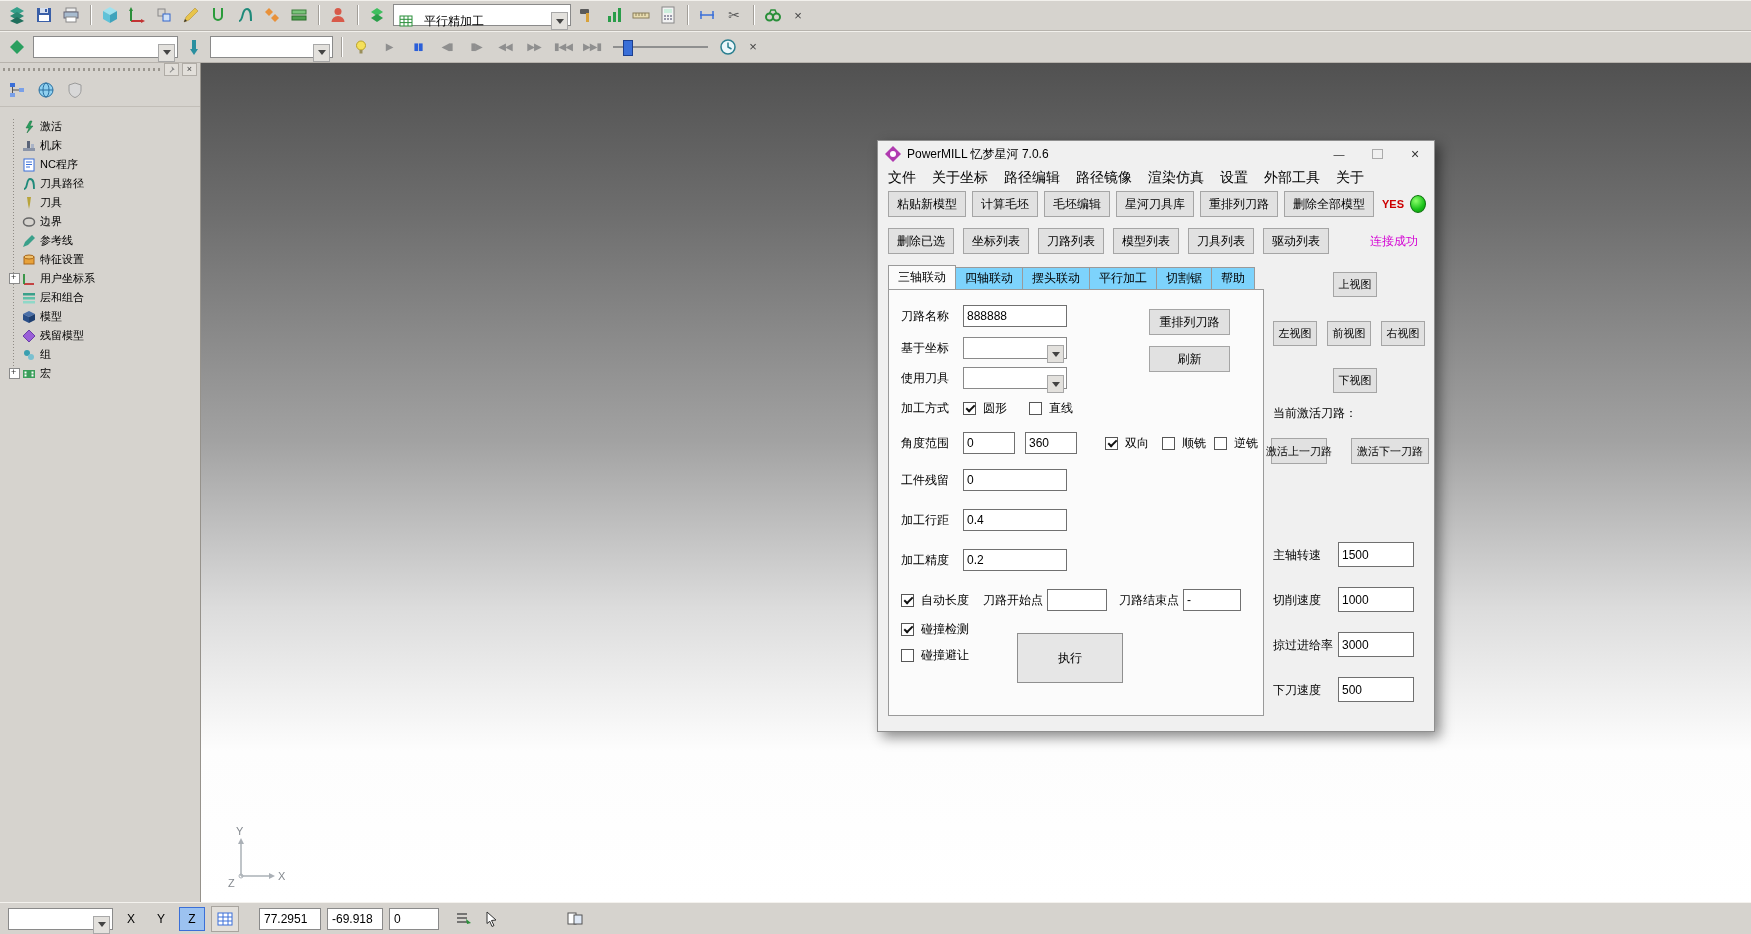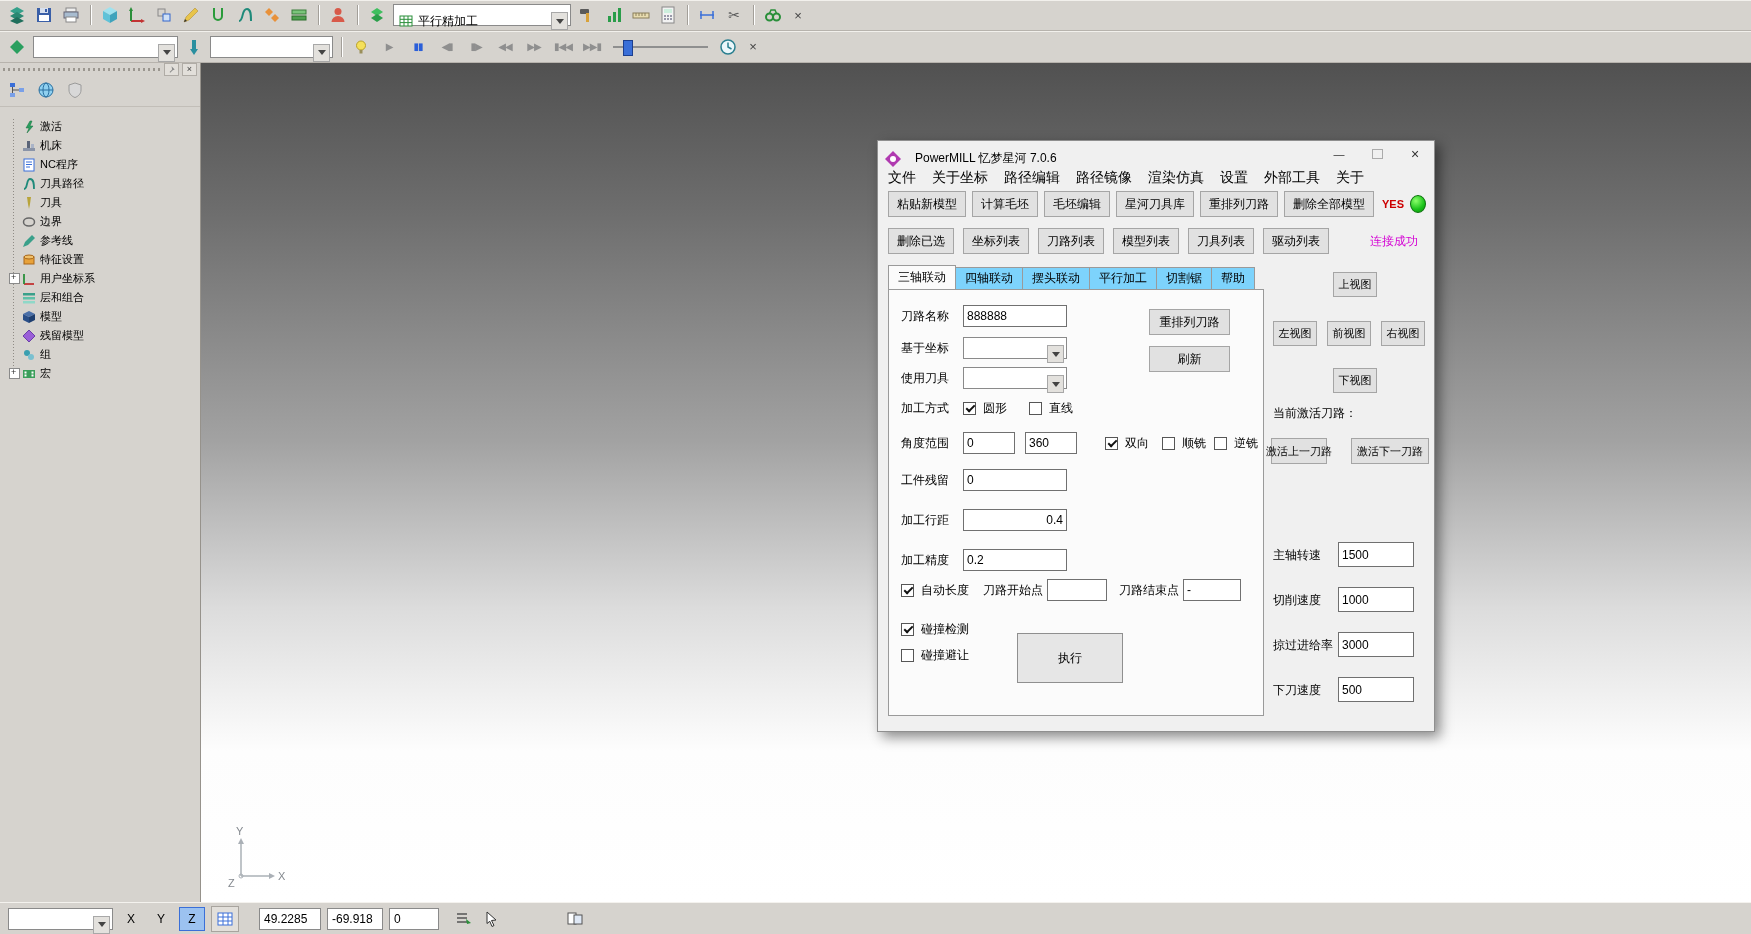--- a/index.html
+++ b/index.html
@@ -6,21 +6,21 @@
   body{width:1751px;height:934px;position:relative;overflow:hidden;
        font-family:"Liberation Sans","DejaVu Sans",sans-serif;font-size:12px;color:#000;background:#d6d3ce}
   
   .toolbar{position:absolute;left:0;width:1751px;background:#d6d3ce;display:flex;align-items:center;gap:5px;
            padding:0 6px;box-sizing:border-box;border-bottom:1px solid #b7b3ad;box-shadow:inset 0 1px 0 #f2f0ec}
   #toolbar1{top:0;height:31px}
   #toolbar2{top:31px;height:32px}
   .ticon{width:22px;height:22px;display:flex;align-items:center;justify-content:center;flex:none}
   .tsep{width:1px;height:20px;background:#a39f99;box-shadow:1px 0 0 #fff;margin:0 3px;flex:none}
   .tclose{width:18px;height:18px;display:flex;align-items:center;justify-content:center;color:#444;font-size:13px;flex:none}
-  .combo{height:22px;background:#fff;border:1px solid #8a8a8a;display:flex;align-items:center;gap:4px;
+  .combo{height:22px;background:#fff;border:1px solid #8a8a8a;display:flex;align-items:center;gap:10px;
          padding:12px 2px 0 4px;box-sizing:border-box;flex:none}
   .combo .cval{flex:1;white-space:nowrap;overflow:hidden;font-size:12px}
   .combo .arrow-btn{width:15px;height:16px;background:#e3e1dd;border:1px solid #a8a8a8;display:flex;align-items:center;justify-content:center;flex:none}
   .arrow-down{width:0;height:0;border-left:4px solid transparent;border-right:4px solid transparent;border-top:5px solid #444}
   .pbtn{width:24px;height:22px;display:flex;align-items:center;justify-content:center;font-size:10px;color:#8f8f8f;flex:none;letter-spacing:-1px}
   .pbtn.accent{color:#2b5fd9}
   .slider{position:relative;width:95px;height:18px;margin:0 4px;flex:none}
   .slider-track{position:absolute;left:0;right:0;top:8px;height:2px;background:#8f8f8f}
   .slider-handle{position:absolute;left:10px;top:2px;width:8px;height:14px;background:#3a6fd8;border:1px solid #1c3f8f}
   
@@ -37,21 +37,21 @@
   .expander{position:absolute;left:1px;top:4px;width:9px;height:9px;background:#fff;border:1px solid #8a8a8a;box-sizing:content-box}
   .expander::before{content:"+";position:absolute;left:1px;top:-2px;font-size:9px;line-height:11px;color:#333}
   .ti-icon{width:14px;height:14px;flex:none}
   .ti-label{white-space:nowrap}
   
   #viewport{position:absolute;left:201px;top:63px;width:1550px;height:839px;
             background:linear-gradient(to bottom,#515151 0%,#6e6e6e 18%,#a2a2a2 45%,#dcdcdc 65%,#fdfdfd 82%,#ffffff 100%)}
   
   #dialog{position:absolute;left:877px;top:140px;width:558px;height:592px;background:#f0f0f0;
           border:1px solid #8f8f8f;box-shadow:5px 5px 12px rgba(0,0,0,.45);box-sizing:border-box}
-  .dlg-titlebar{position:absolute;left:0;top:0;right:0;height:26px;display:flex;align-items:flex-end;gap:14px;padding-left:7px}
+  .dlg-titlebar{position:absolute;left:0;top:0;right:0;height:26px;display:flex;align-items:center;gap:6px;padding-left:7px}
   .dlg-title{font-size:12px}
   .dlg-controls{margin-left:auto;display:flex;height:26px}
   .dlg-ctl{width:38px;height:26px;display:flex;align-items:center;justify-content:center;font-size:11px;color:#333}
   .max-box{width:9px;height:8px;border:1px solid #ababab}
   .dlg-menubar{position:absolute;left:2px;top:26px;height:22px;display:flex;align-items:center}
   .menu-item{padding:3px 8px;font-size:14px;white-space:nowrap}
   .btn{background:#e1e1e1;border:1px solid #a5a5a5;display:inline-flex;align-items:center;justify-content:center;
        font-size:12px;box-sizing:border-box;white-space:nowrap;font-family:inherit}
   .row1{position:absolute;left:10px;top:50px;width:538px;display:flex;gap:6px;align-items:center}
   .row2{position:absolute;left:10px;top:87px;width:530px;display:flex;gap:9px;align-items:center}
@@ -550,27 +550,27 @@
       <span class="cb-label">顺铣</span>
       <span class="cb" style="margin-left:4px"></span>
       <span class="cb-label">逆铣</span>
     </div>
     <div class="frow" style="top:179px">
       <span class="flabel">工件残留</span>
       <input class="tinput" style="width: 104px;" value="0">
     </div>
     <div class="frow" style="top:219px">
       <span class="flabel">加工行距</span>
-      <input class="tinput" style="width: 104px; text-align: right;" value="0.4">
+      <input class="tinput" style="width: 104px;" value="0.4">
     </div>
     <div class="frow" style="top:259px">
       <span class="flabel">加工精度</span>
       <input class="tinput" style="width: 104px;" value="0.2">
     </div>
-    <div class="frow" style="top:289px">
+    <div class="frow" style="top:299px">
       <span class="cb checked"></span>
       <span class="cb-label">自动长度</span>
       <span style="margin-left:10px;white-space:nowrap">刀路开始点</span>
       <input class="tinput" style="width: 60px;" value="">
       <span style="margin-left:8px;white-space:nowrap">刀路结束点</span>
       <input class="tinput" style="width: 58px;" value="-">
     </div>
     <div class="frow" style="top:328px">
       <span class="cb checked"></span>
       <span class="cb-label">碰撞检测</span>
@@ -612,21 +612,21 @@
   <span class="axis-btn active">Z</span>
   <span class="sq-btn">
       <svg width="16" height="16" viewBox="0 0 16 16">
         <rect x="1" y="2" width="14" height="12" fill="#fff" stroke="#3a6fd8"></rect>
         <line x1="1" y1="6" x2="15" y2="6" stroke="#3a6fd8"></line>
         <line x1="1" y1="10" x2="15" y2="10" stroke="#3a6fd8"></line>
         <line x1="6" y1="2" x2="6" y2="14" stroke="#3a6fd8"></line>
         <line x1="11" y1="2" x2="11" y2="14" stroke="#3a6fd8"></line>
       </svg>
     </span>
-  <div class="coord-field" style="width:62px;margin-left:14px">49.2285</div>
+  <div class="coord-field" style="width:62px;margin-left:14px">77.2951</div>
   <div class="coord-field" style="width:56px">-69.918</div>
   <div class="coord-field" style="width:50px">0</div>
   <span class="ticon" style="margin-left:8px">
       <svg width="18" height="18" viewBox="0 0 18 18">
         <line x1="2" y1="4" x2="12" y2="4" stroke="#555" stroke-width="1.5"></line>
         <line x1="2" y1="8" x2="12" y2="8" stroke="#555" stroke-width="1.5"></line>
         <line x1="2" y1="12" x2="12" y2="12" stroke="#555" stroke-width="1.5"></line>
         <polygon points="11,9 16,13 12,14" fill="#2a8f3a"></polygon>
       </svg>
     </span>

